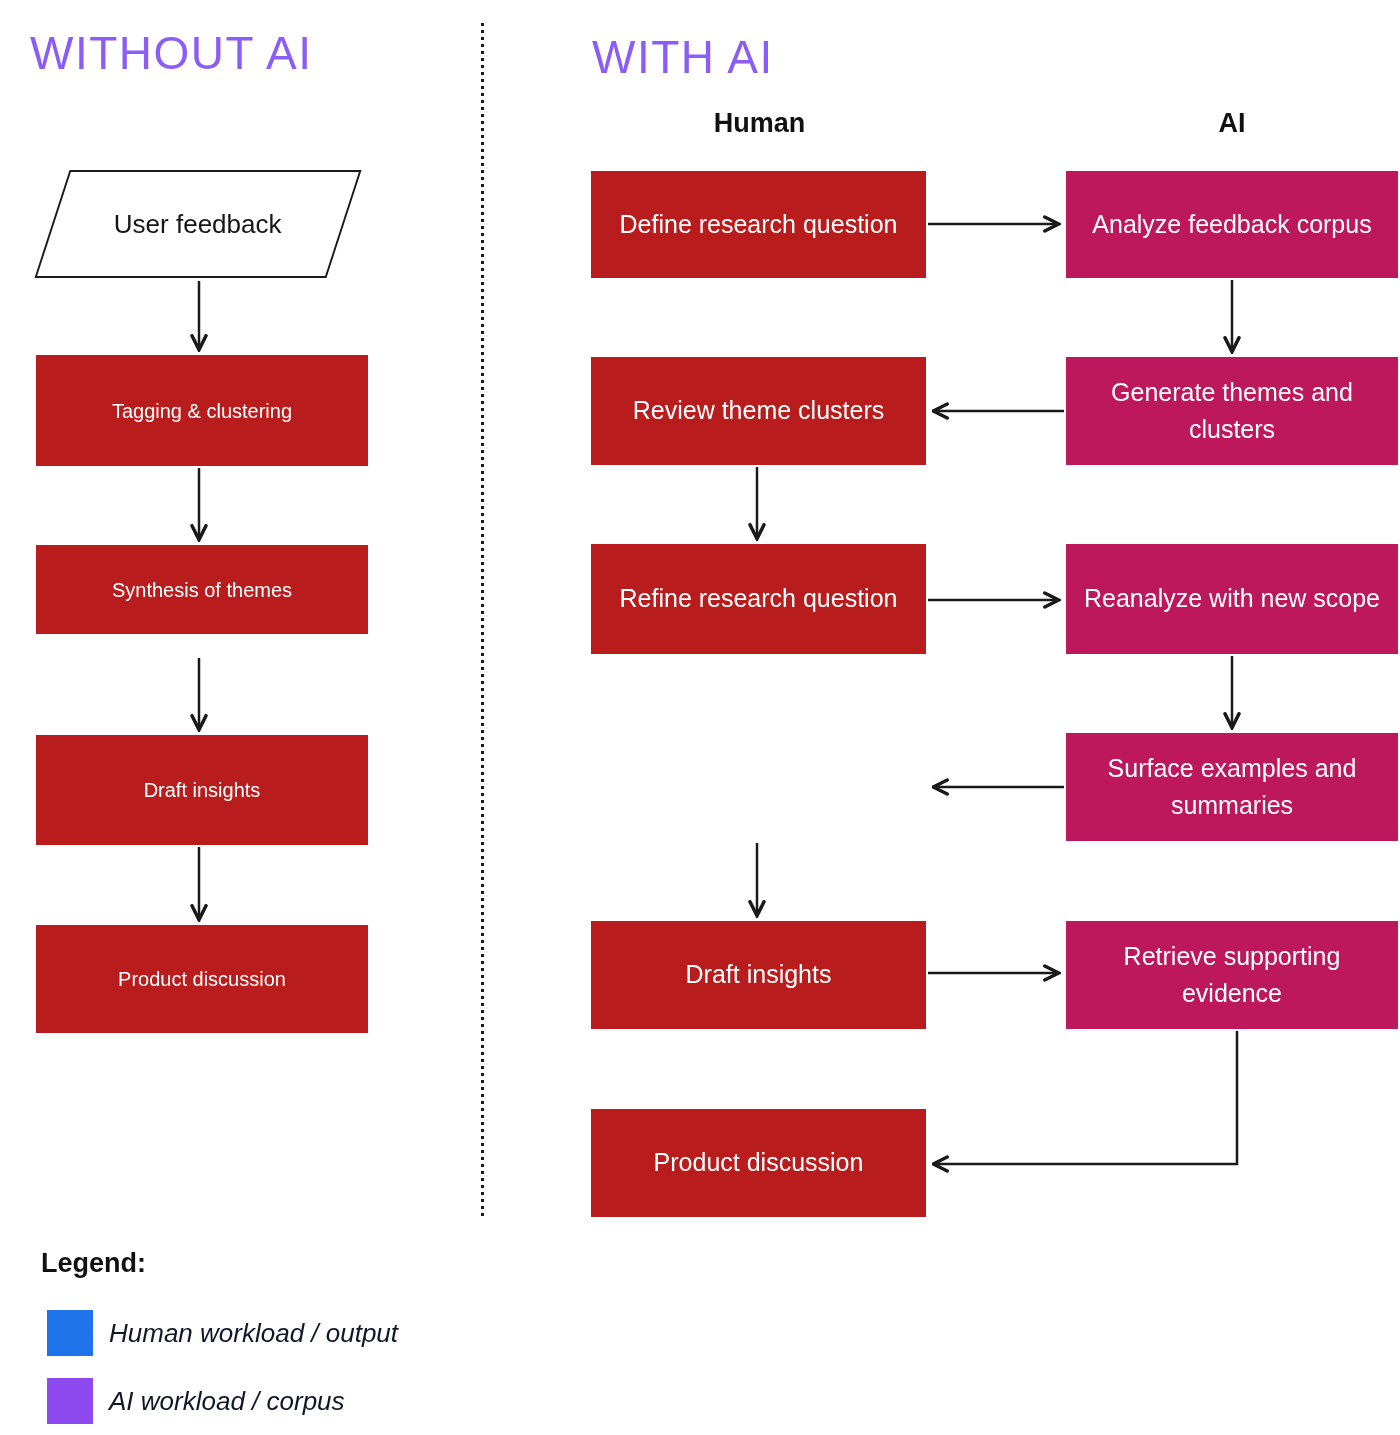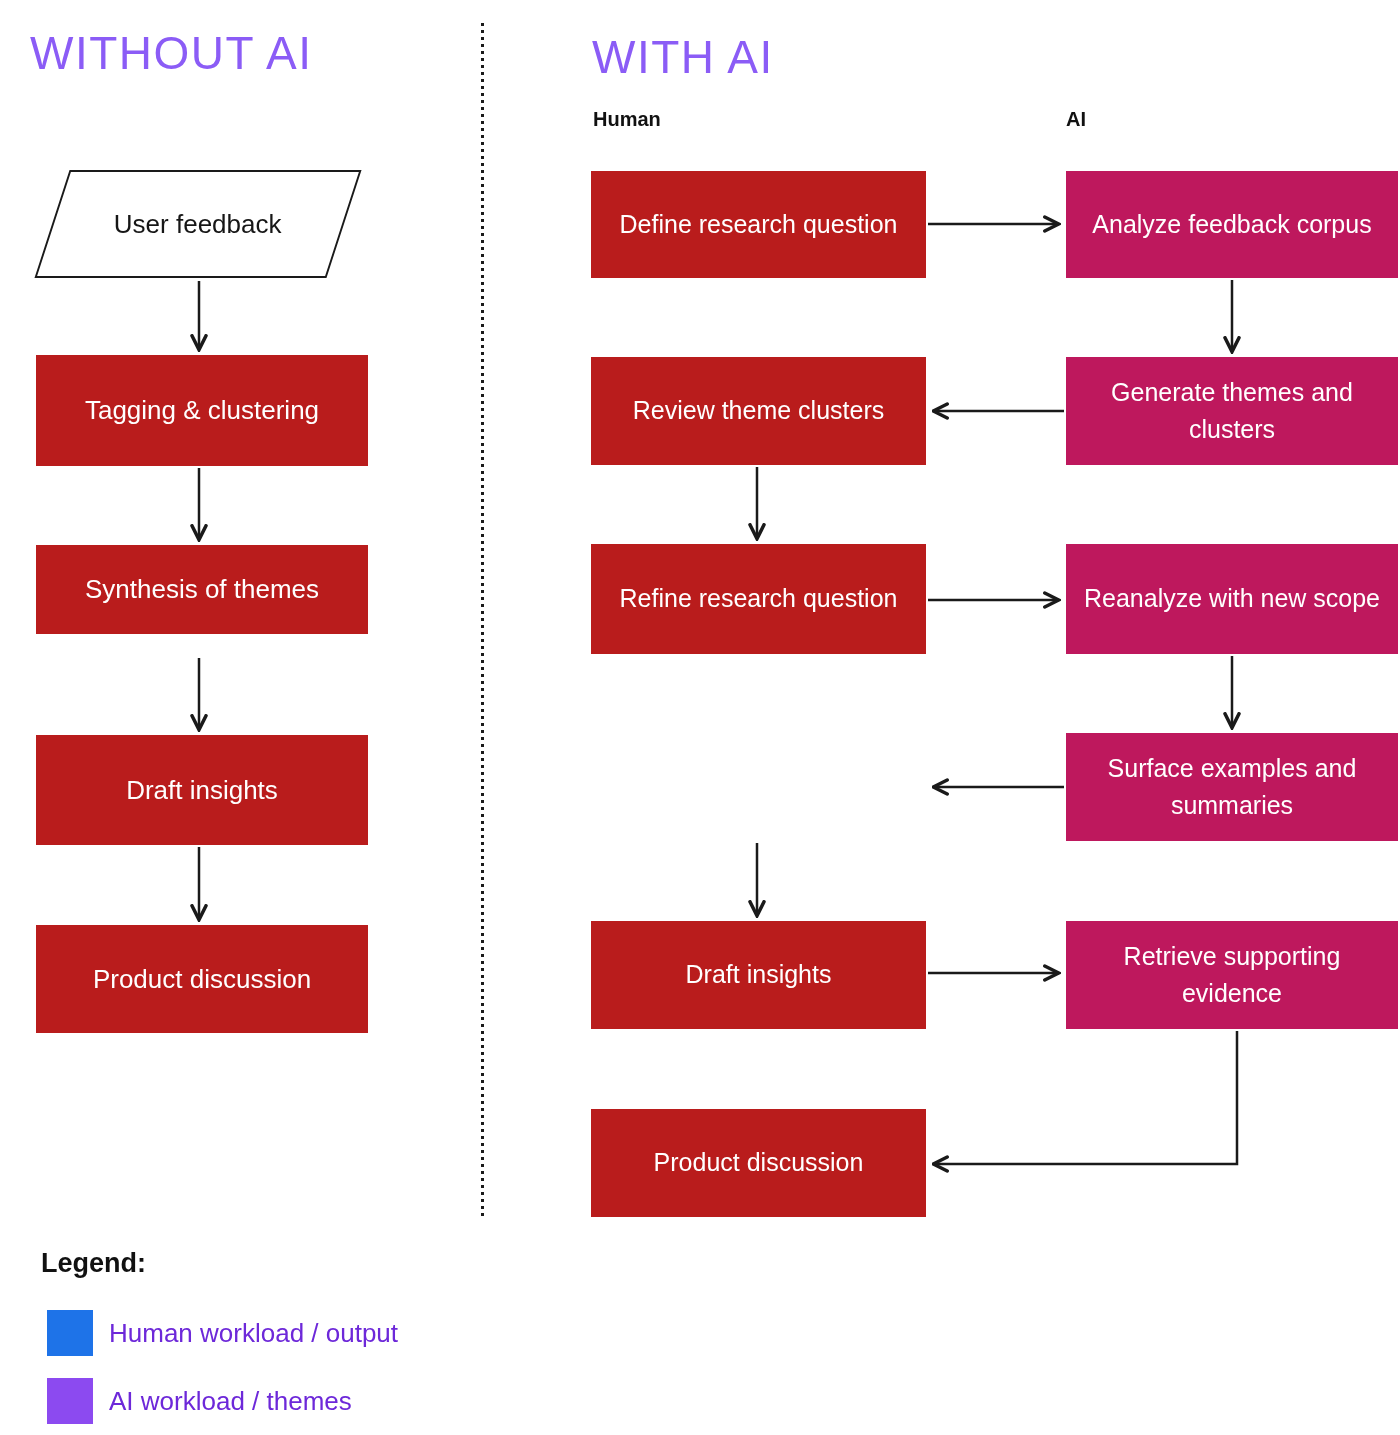--- a/index.html
+++ b/index.html
@@ -13,39 +13,40 @@
   .panel-title{
     position:absolute;
     font-size:46px;
     font-weight:500;
     letter-spacing:1.5px;
     color:#8b5cf6;
     white-space:nowrap;
   }
   .col-header{
     position:absolute;
-    font-size:20px;
+    font-size:27px;
     font-weight:700;
     color:#111111;
+    text-align:center;
   }
   .node{
     position:absolute;
     display:flex;
     align-items:center;
     justify-content:center;
     text-align:center;
     color:#ffffff;
     font-size:25px;
     line-height:1.5;
     padding:0 14px;
     box-sizing:border-box;
   }
   .node.human{background:#b91c1c;}
   .node.ai{background:#be185d;}
-  .node.left-col{font-size:26px;}
+  .node.left-col{font-size:20px;}
   .io-shape{
     position:absolute;
     left:52px;top:170px;width:292px;height:108px;
     background:#ffffff;
     border:2.5px solid #1a1a1a;
     transform:skewX(-18deg);
     display:flex;align-items:center;justify-content:center;
     box-sizing:border-box;
   }
   .io-shape .io-label{
@@ -74,21 +75,21 @@
     left:47px;
     display:flex;align-items:center;gap:16px;
   }
   .legend-item.li-0{top:1310px;}
   .legend-item.li-1{top:1378px;}
   .legend-swatch{
     width:46px;height:46px;
     flex:0 0 auto;
   }
   .legend-label{
-    font-size:26px;color:#6d28d9;white-space:nowrap;
+    font-size:26px;color:#0f172a;white-space:nowrap;font-style:italic;
   }
 </style>
 </head>
 <body>
 
 <div class="canvas">
 
   <div class="panel-title" style="left:30px;top:26px;">WITHOUT AI</div>
   <div class="panel-title" style="left:592px;top:30px;">WITH AI</div>
 
@@ -171,16 +172,16 @@
     </g>
   </svg>
 
   <div class="legend-title">Legend:</div>
   <div class="legend-item li-0">
     <span class="legend-swatch" style="background-color: rgb(30, 115, 232);"></span>
     <span class="legend-label">Human workload / output</span>
   </div>
   <div class="legend-item li-1">
     <span class="legend-swatch" style="background-color: rgb(140, 74, 240);"></span>
-    <span class="legend-label">AI workload / themes</span>
+    <span class="legend-label">AI workload / corpus</span>
   </div>
 
 </div>
 
 </body></html>

